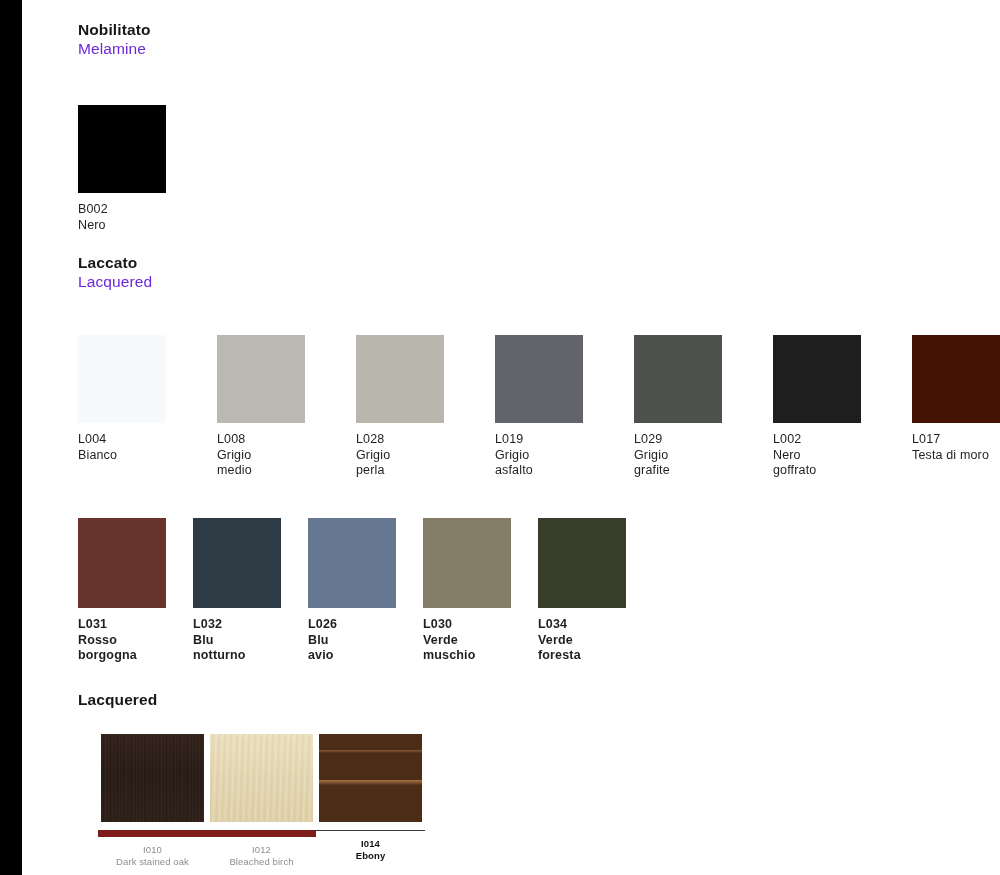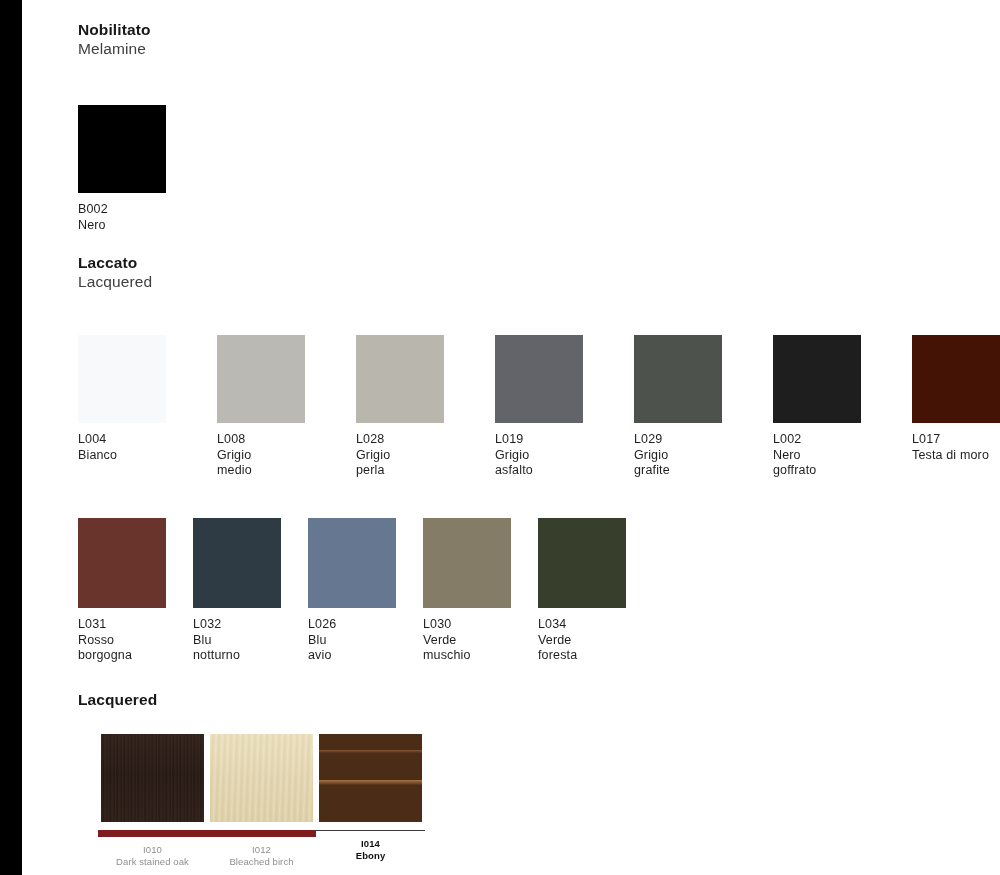--- a/index.html
+++ b/index.html
@@ -36,21 +36,21 @@
   .section-head .title {
     font-size: 15.5px;
     font-weight: bold;
     color: #16181a;
     letter-spacing: 0.1px;
     line-height: 19px;
   }
   .section-head .subtitle {
     font-size: 15.5px;
     font-weight: normal;
-    color: #404040;
+    color: #6d28d9;
     letter-spacing: 0.1px;
     line-height: 19px;
   }
 
   
   .swatch-row {
     position: absolute;
     display: flex;
     left: 20px;
   }
@@ -222,21 +222,21 @@
         </div>
         <div class="swatch">
           <div class="chip" style="background: rgb(69, 19, 5);"></div>
           <div class="label"><span>L017</span><br><span>Testa di moro</span></div>
         </div>
         <div class="swatch">
           <div class="chip" style="background: rgb(214, 205, 185);"></div>
           <div class="label"><span>L033</span><br><span>Sabbia</span></div>
         </div>
       </div>
-    <div class="swatch-row" style="top:518px;" id="lacq-row2">
+    <div class="swatch-row" style="top:518px;font-weight:bold;" id="lacq-row2">
         <div class="swatch">
           <div class="chip tall" style="background: rgb(104, 52, 44);"></div>
           <div class="label"><span>L031</span><br><span>Rosso
 borgogna</span></div>
         </div>
         <div class="swatch">
           <div class="chip tall" style="background: rgb(46, 58, 68);"></div>
           <div class="label"><span>L032</span><br><span>Blu
 notturno</span></div>
         </div>

